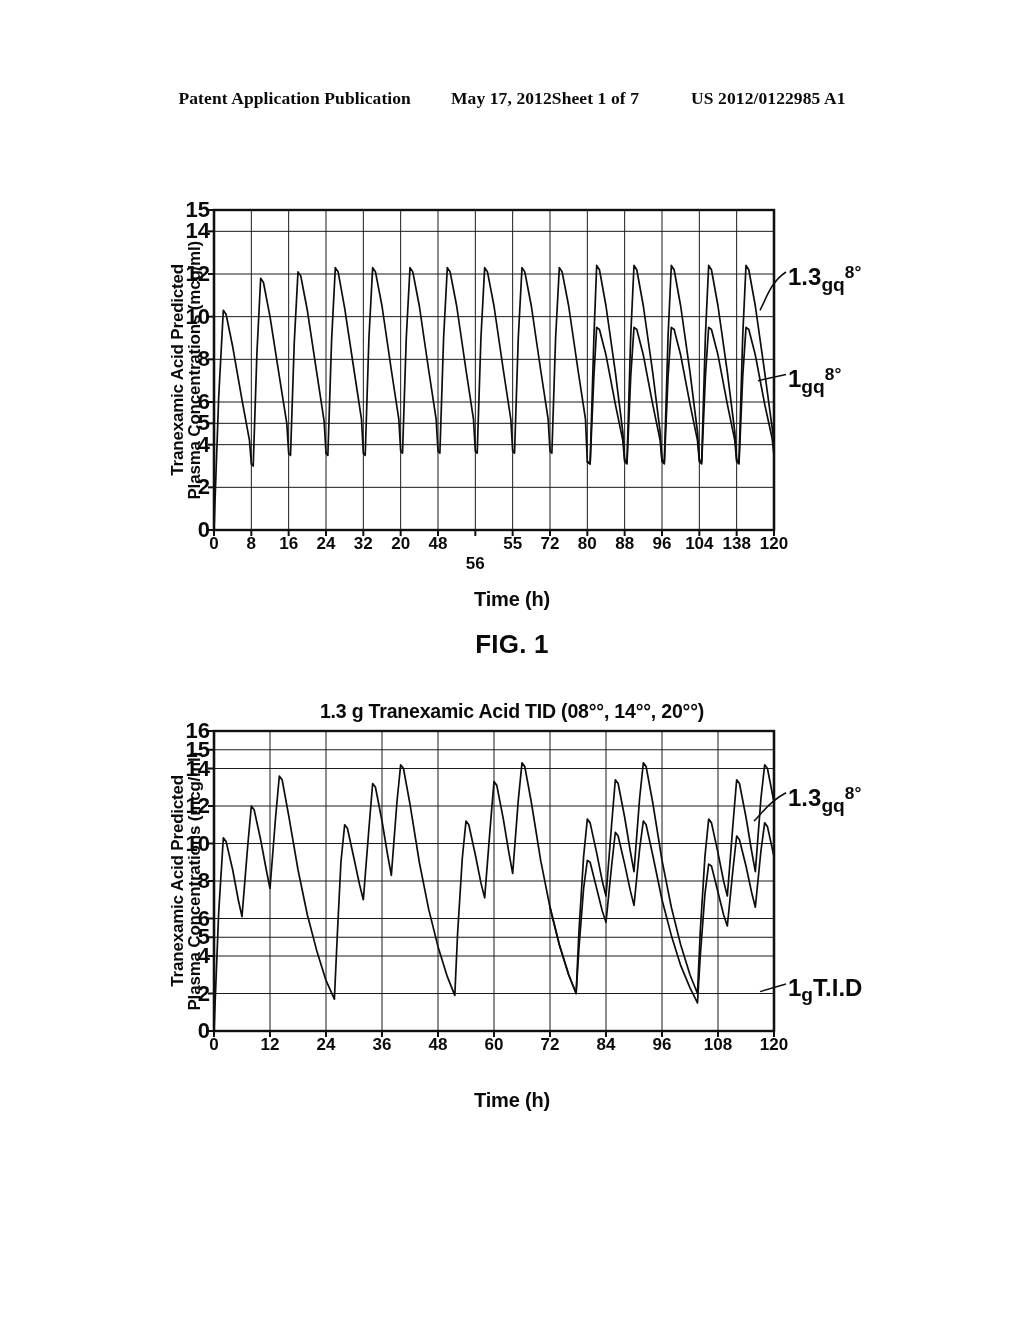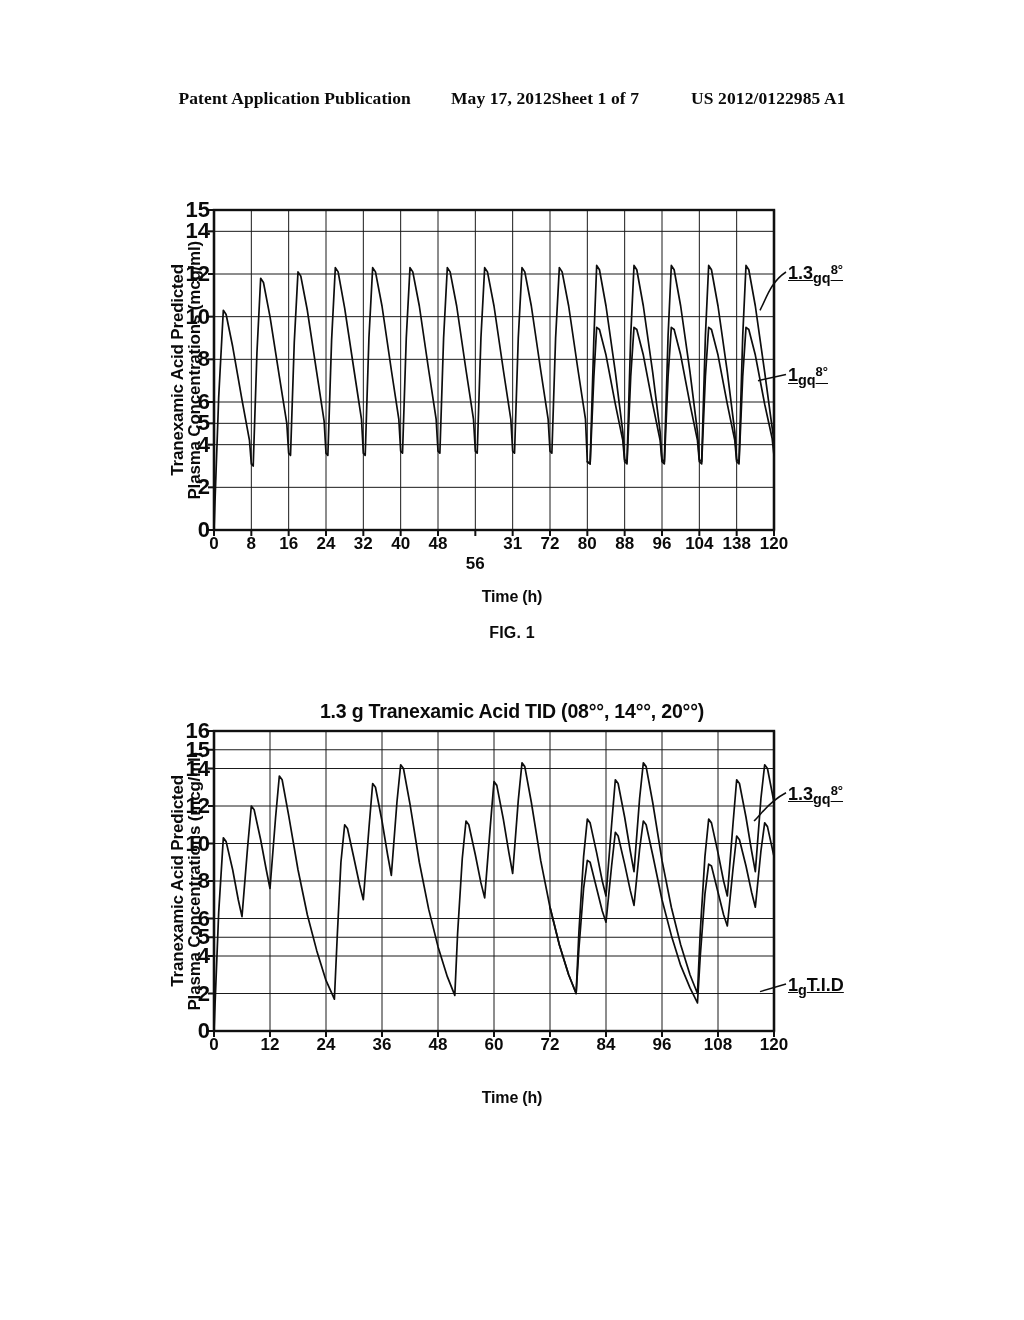--- a/index.html
+++ b/index.html
@@ -120,44 +120,43 @@
     font-size: 17px;
     font-weight: bold;
     line-height: 1;
     white-space: nowrap;
   }
 
   .plot-svg { display: block; }
 
   .series-label {
     position: absolute;
-    font-size: 18px;
+    font-size: 24px;
     font-weight: bold;
     white-space: nowrap;
     line-height: 1;
-    text-decoration: underline;
   }
   .series-label sub {
     font-size: 0.8em;
     vertical-align: -0.28em;
   }
   .series-label sup {
     font-size: 0.72em;
     vertical-align: 0.42em;
   }
 
   .x-axis-title {
     text-align: center;
-    font-size: 16px;
+    font-size: 20px;
     font-weight: bold;
     letter-spacing: -0.2px;
   }
   .fig-caption {
     text-align: center;
-    font-size: 16px;
+    font-size: 26px;
     font-weight: bold;
     letter-spacing: 0.2px;
   }
 </style>
 </head>
 <body>
 
 <div class="patent-header">
   <span class="h-pub">Patent Application Publication</span>
   <span class="h-date">May 17, 2012</span>
@@ -244,24 +243,24 @@
           <line x1="560" y1="320" x2="560" y2="326" stroke="#101010" stroke-width="2"></line>
           <path d="M 572 62 C 556 72.53333333333333, 552 89.59999999999997, 546 100.26666666666665" fill="none" stroke="#0d0d0d" stroke-width="1.5"></path>
           <path d="M 572 164.39999999999998 L 544 170.66666666666666" fill="none" stroke="#0d0d0d" stroke-width="1.5"></path>
         </svg>
       <div class="x-tick-labels" id="xticks1" style="top: 325px;">
           <span style="left: 0px;">0</span>
           <span style="left: 37.3333px;">8</span>
           <span style="left: 74.6667px;">16</span>
           <span style="left: 112px;">24</span>
           <span style="left: 149.333px;">32</span>
-          <span style="left: 186.667px;">40</span>
+          <span style="left: 186.667px;">20</span>
           <span style="left: 224px;">48</span>
           <span style="left: 261.333px; margin-top: 20px;">56</span>
-          <span style="left: 298.667px;">31</span>
+          <span style="left: 298.667px;">55</span>
           <span style="left: 336px;">72</span>
           <span style="left: 373.333px;">80</span>
           <span style="left: 410.667px;">88</span>
           <span style="left: 448px;">96</span>
           <span style="left: 485.333px;">104</span>
           <span style="left: 522.667px;">138</span>
           <span style="left: 560px;">120</span>
         </div>
 
       <div class="series-label" id="slab1a" style="left: 574px; top: 54px;"><span>1.3</span><sub>gq</sub><sup>8°</sup></div>

